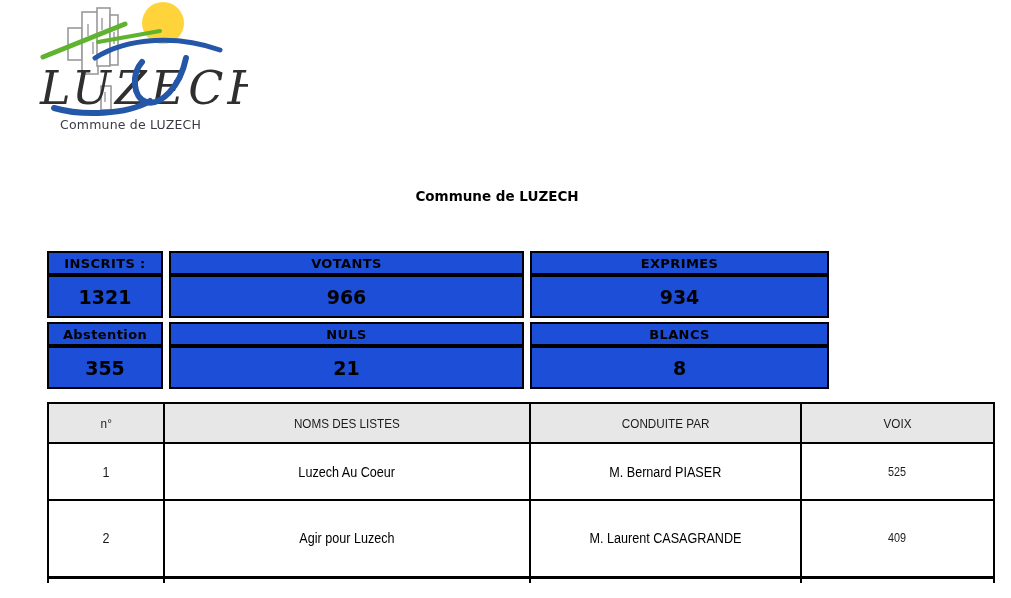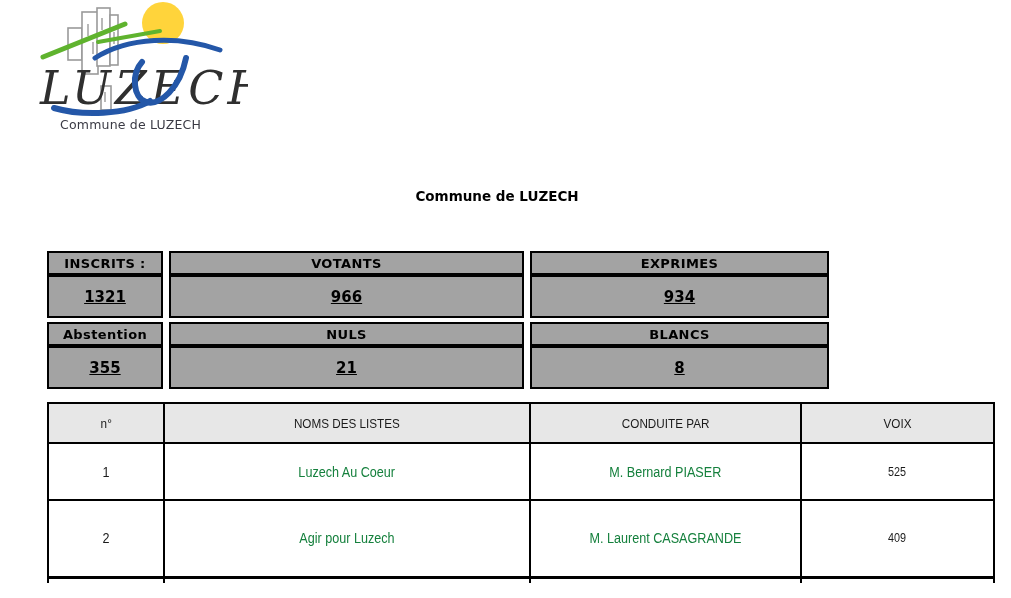--- a/index.html
+++ b/index.html
@@ -15,38 +15,38 @@
 
   
   .title-block { position:absolute; left:47px; top:183px; width:900px; text-align:center; }
   .title-line { font-size:13.5px; font-weight:bold; color:#000; line-height:26px;
                 font-family:"DejaVu Sans", sans-serif; }
 
   
   .sumtbl { border-collapse:separate; border-spacing:6px 0; position:absolute; left:41px; }
   .sumtbl td { border:2px solid #000; text-align:center; vertical-align:middle;
                font-family:"DejaVu Sans", sans-serif; font-weight:bold; color:#000;
-               background:#a3a3a3; }
+               background:#1d4ed8; }
   .sumtbl .hd td { height:24px; font-size:13px; letter-spacing:0.4px; }
-  .sumtbl .vl td { height:43px; font-size:15px;text-decoration:underline; }
+  .sumtbl .vl td { height:43px; font-size:19px; }
   .sc1 { width:116px; } .sc2 { width:355px;margin-top:48px; } .sc3 { width:299px; }
   #sum-top { top:251px; }
   #sum-bottom { top:322px; }
 
   
   .restbl { border-collapse:collapse; table-layout:fixed; position:absolute;
             left:47px; top:402px; width:946px;
             font-family:"Liberation Sans", sans-serif; }
   .restbl td { text-align:center; vertical-align:middle; background:#fff; border:2px solid #000; }
   .restbl tr.rhead td { background:#e7e7e7; height:40px; font-size:13px; color:#1b1b1b; }
   .restbl tr.r1 td { height:57px; border-bottom:1px solid #000; }
   .restbl tr.r2 td { height:77px; border-bottom:3px solid #000; }
   .restbl tr.rstub td { height:6px; border-top:none; border-bottom:none; background:#fff; }
   .restbl .num  { font-size:14px; color:#1b1b1b; }
-  .restbl .name { font-size:14px; color:#15803d; }
+  .restbl .name { font-size:14px; color:#000000; }
   .restbl .votes{ font-size:12px; color:#1b1b1b;margin-top:40px; }
   .cond { display:inline-block; transform:scaleX(0.9); transform-origin:center; white-space:nowrap; }
 </style>
 </head>
 <body>
 
 <div class="page">
 
   <div class="logo-wrap">
     <svg width="210" height="115" viewBox="0 0 210 115" xmlns="http://www.w3.org/2000/svg">

